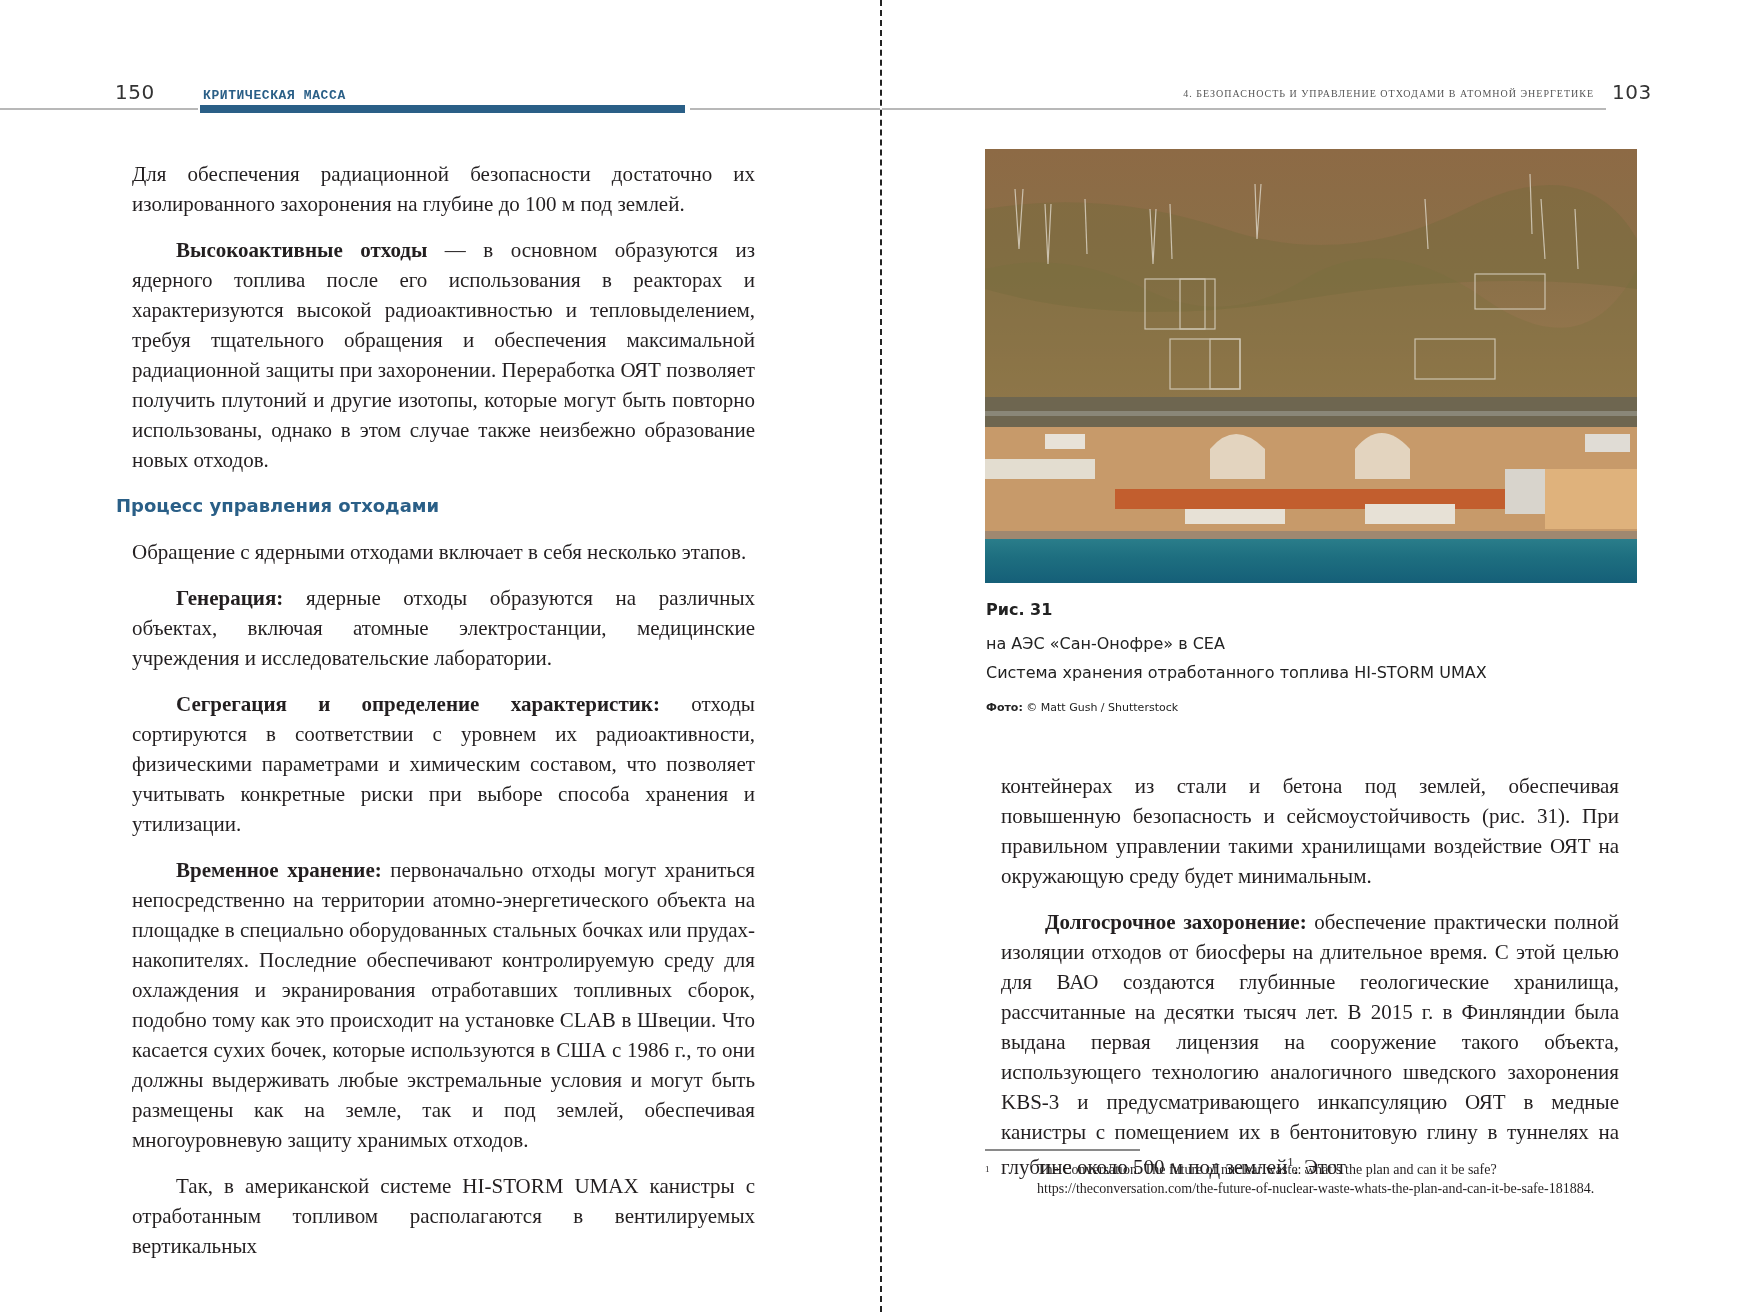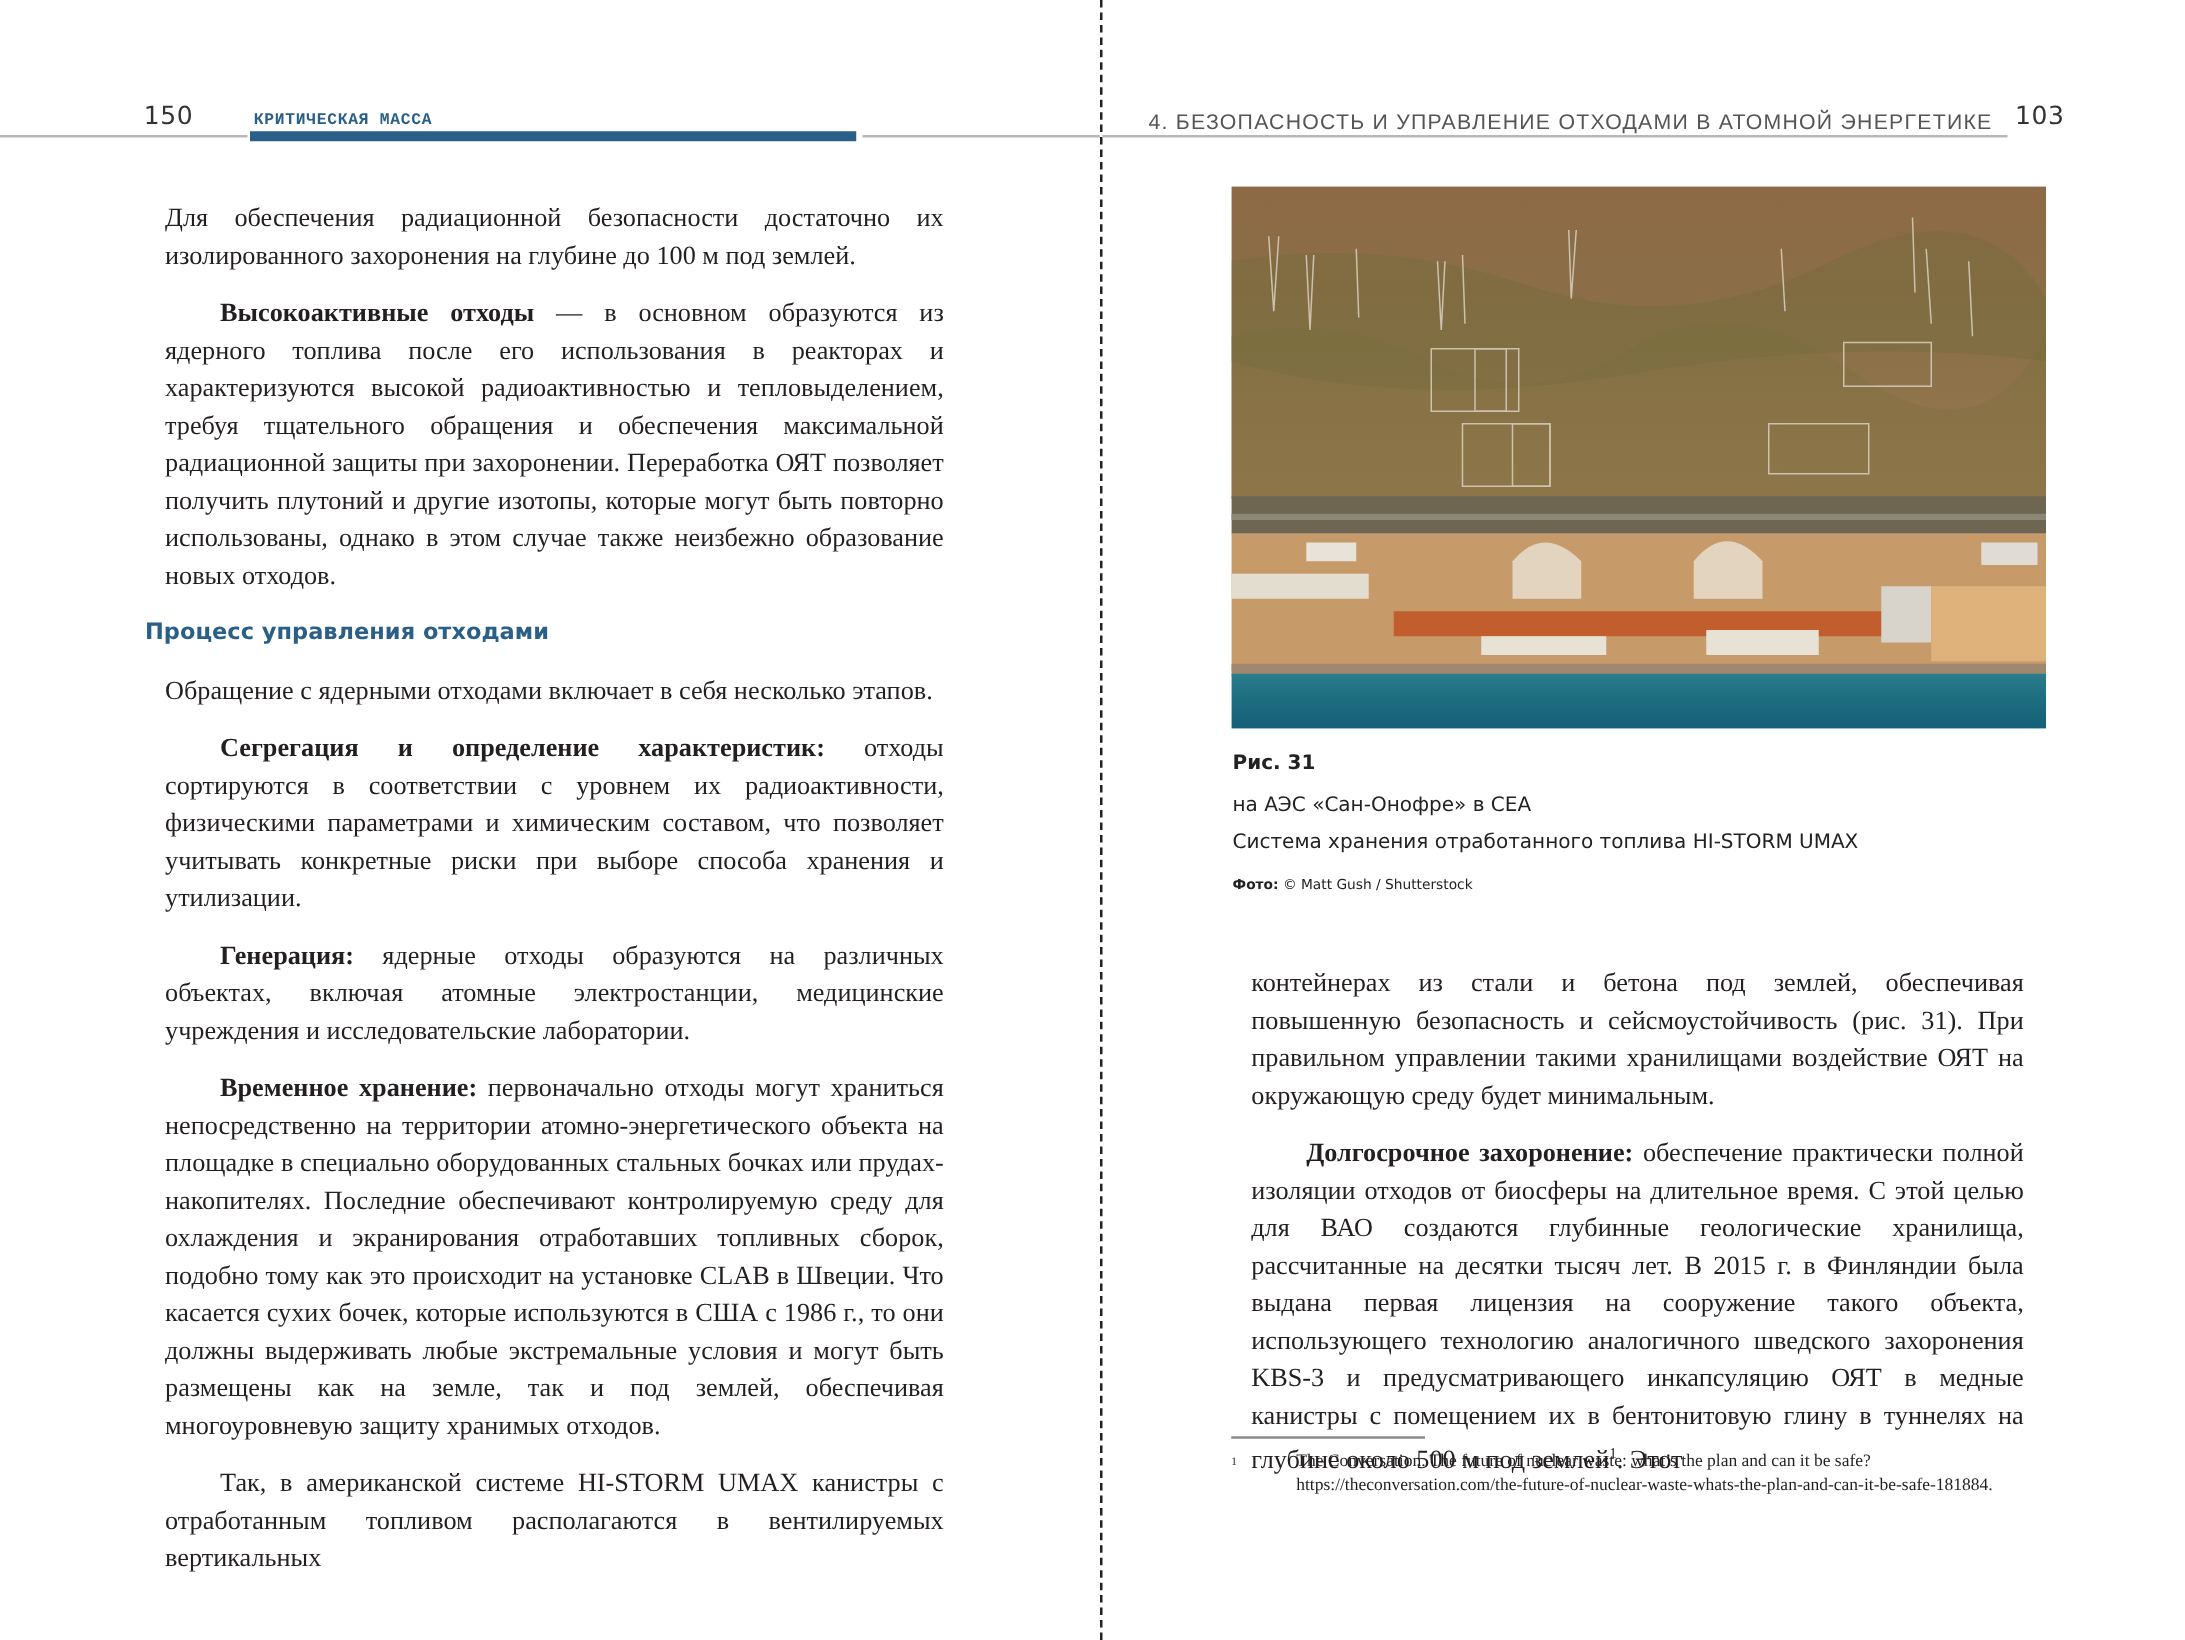--- a/index.html
+++ b/index.html
@@ -2,21 +2,21 @@
 <html><head>
 <meta charset="utf-8">
 <style>
   html, body { margin:0; padding:0; background:#ffffff; }
   body { width:1748px; height:1312px; position:relative; overflow:hidden; font-family:"DejaVu Serif", serif; color:#231f20; }
   .spine { position:absolute; left:880px; top:0; width:0; height:1312px; border-left:2px dashed #222; }
   .hdr-rule { position:absolute; top:108px; height:2px; background:#b8b8b8; }
   .hdr-bar { position:absolute; left:200px; top:105px; width:485px; height:8px; background:#2a5f87; }
   .pnum { position:absolute; top:80px; font-family:"DejaVu Sans", sans-serif; font-size:20px; color:#333; letter-spacing:0.5px; }
   .run-left { position:absolute; left:203px; top:88px; font-family:Liberation Mono, monospace; font-size:13px; color:#2a5f87; letter-spacing:0.6px; font-weight:600; }
-  .run-right { position:absolute; right:154px; top:88px; font-family:Liberation Sans, sans-serif; font-size:17px; color:#555; letter-spacing:1px; }
+  .run-right { position:absolute; right:154px; top:88px; font-family:Liberation Serif, serif; font-size:10px; color:#555; letter-spacing:1px; }
   .col { position:absolute; font-family:"Liberation Serif", serif; font-size:21px; line-height:30px; text-align:justify; }
   .col p { margin:16px; }
   .indent { text-indent:44px; }
   .lead { font-weight:bold; }
   .subhead { font-family:"DejaVu Sans", sans-serif; font-weight:bold; color:#2a5f87; font-size:18px; margin:16px 0 16px 0 !important; }
   .photo { position:absolute; left:985px; top:149px; width:652px; height:434px; overflow:hidden; }
   .cap { position:absolute; left:986px; top:600px; width:640px; font-family:"DejaVu Sans", sans-serif; color:#222; }
   .cap .fig { font-weight:bold; font-size:16px; margin-bottom:10px; }
   .cap .ttl { font-size:16px; line-height:29px; }
   .cap .credit { font-size:11px; margin-top:14px; }
@@ -38,22 +38,22 @@
 <div class="run-left">КРИТИЧЕСКАЯ МАССА</div>
 
 <div class="run-right">4.  БЕЗОПАСНОСТЬ И УПРАВЛЕНИЕ ОТХОДАМИ В АТОМНОЙ ЭНЕРГЕТИКЕ</div>
 <div class="pnum" style="left:1612px;">103</div>
 
 <div class="col" style="left:116px; top:143px; width:655px;">
   <p><span>Для обеспечения радиационной безопасности достаточно их изолированного захоронения на глубине до 100 м под землей.</span></p>
   <p class="indent"><span class="lead">Высокоактивные отходы</span><span> — в основном образуются из ядерного топлива после его использования в реакторах и характеризуются высокой радиоактивностью и тепловыделением, требуя тщательного обращения и обеспечения максимальной радиационной защиты при захоронении. Переработка ОЯТ позволяет получить плутоний и другие изотопы, которые могут быть повторно использованы, однако в этом случае также неизбежно образование новых отходов.</span></p>
   <p class="subhead">Процесс управления отходами</p>
   <p><span>Обращение с ядерными отходами включает в себя несколько этапов.</span></p>
+  <p class="indent"><span class="lead">Генерация:</span><span> ядерные отходы образуются на различных объектах, включая атомные электростанции, медицинские учреждения и исследовательские лаборатории.</span></p>
   <p class="indent"><span class="lead">Сегрегация и определение характеристик:</span><span> отходы сортируются в соответствии с уровнем их радиоактивности, физическими параметрами и химическим составом, что позволяет учитывать конкретные риски при выборе способа хранения и утилизации.</span></p>
-  <p class="indent"><span class="lead">Генерация:</span><span> ядерные отходы образуются на различных объектах, включая атомные электростанции, медицинские учреждения и исследовательские лаборатории.</span></p>
   <p class="indent"><span class="lead">Временное хранение:</span><span> первоначально отходы могут храниться непосредственно на территории атомно-энергетического объекта на площадке в специально оборудованных стальных бочках или прудах-накопителях. Последние обеспечивают контролируемую среду для охлаждения и экранирования отработавших топливных сборок, подобно тому как это происходит на установке CLAB в Швеции. Что касается сухих бочек, которые используются в США с 1986 г., то они должны выдерживать любые экстремальные условия и могут быть размещены как на земле, так и под землей, обеспечивая многоуровневую защиту хранимых отходов.</span></p>
   <p class="indent" style="text-align-last:justify;"><span>Так, в американской системе HI-STORM UMAX канистры с отработанным топливом располагаются в вентилируемых вертикальных</span></p>
 </div>
 
 <div class="photo">
   <svg width="652" height="434" viewBox="0 0 652 434">
     <defs>
       <linearGradient id="hill" x1="0" y1="0" x2="0" y2="1">
         <stop offset="0" stop-color="#8d6a45"></stop>
         <stop offset="0.5" stop-color="#8a7048"></stop>

